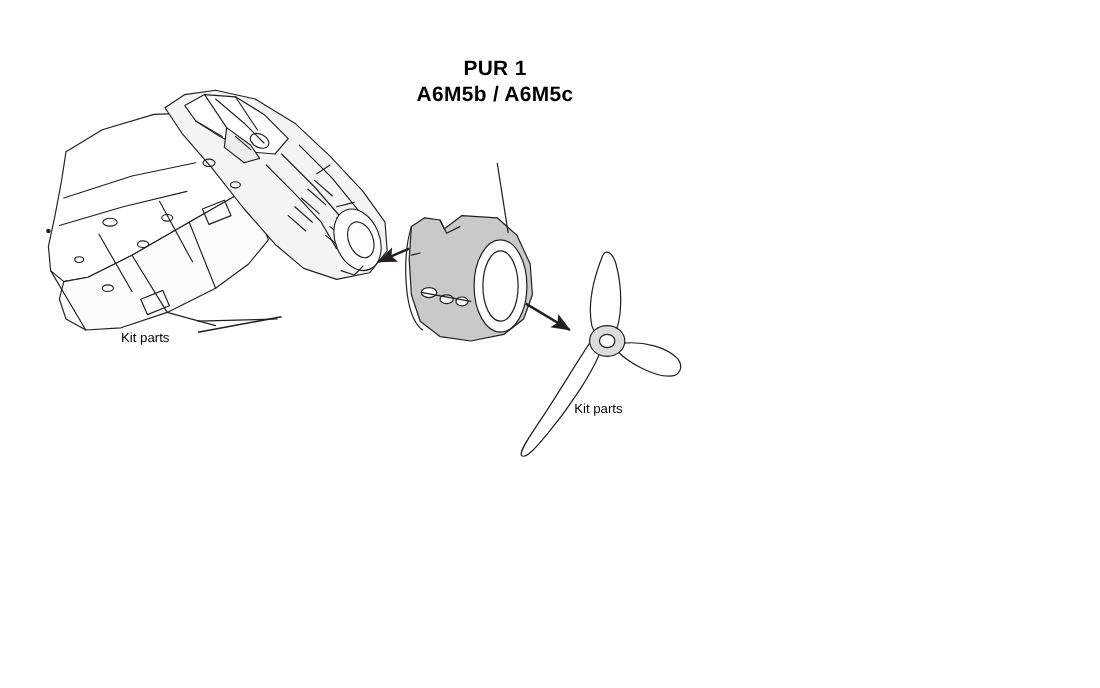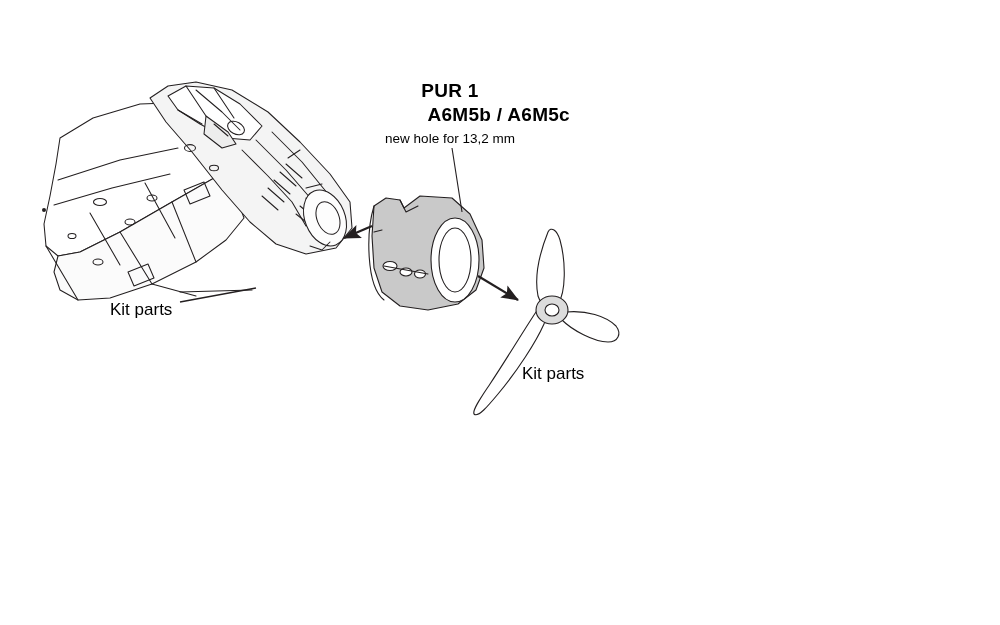--- a/index.html
+++ b/index.html
@@ -29,47 +29,45 @@
   }
   .caption-block {
     position: absolute;
     text-align: center;
     line-height: 1.18;
   }
   #title-block {
     left: 330px;
     top: 52px;
     width: 240px;
-    margin-top: 28px;
   }
   .title-line-1 {
     font-size: 19px;
     font-weight: bold;
     letter-spacing: 0.3px;
   }
   .title-line-2 {
     font-size: 19px;
     font-weight: bold;
     letter-spacing: 0.3px;
     margin-top: 2px;
-    text-align: right;
   }
   .sub-line {
     font-size: 13.5px;
     font-weight: normal;
     margin-top: 4px;
   }
   .sub-line-2 {
     font-size: 13.5px;
     font-weight: normal;
     margin-top: 1px;
   }
   .label-text {
     position: absolute;
-    font-size: 17px;
+    font-size: 12px;
     white-space: nowrap;
   }
   #label-kit-left {
     left: 110px;
     top: 300px;
   }
   #label-kit-right {
     left: 522px;
     top: 364px;
   }
@@ -194,19 +192,18 @@
     </g>
 
     <g stroke="#231f20" stroke-width="1.4" fill="none">
       <path d="M180,302 L256,288"></path>
     </g>
   </svg>
 
   <div id="title-block" class="caption-block">
     <div class="title-line-1">PUR 1</div>
     <div class="title-line-2">A6M5b /  A6M5c</div>
-    <div class="sub-line">new hole for 13,2 mm</div>
   </div>
 
   <div id="label-kit-left" class="label-text">Kit parts</div>
   <div id="label-kit-right" class="label-text">Kit parts</div>
 
 </div>
 
 </body></html>

